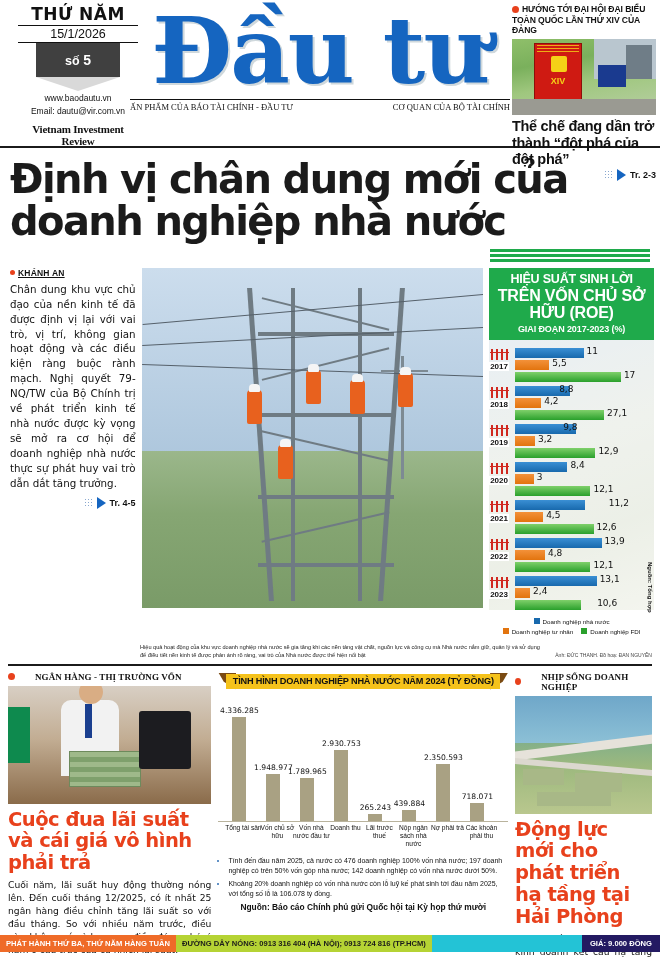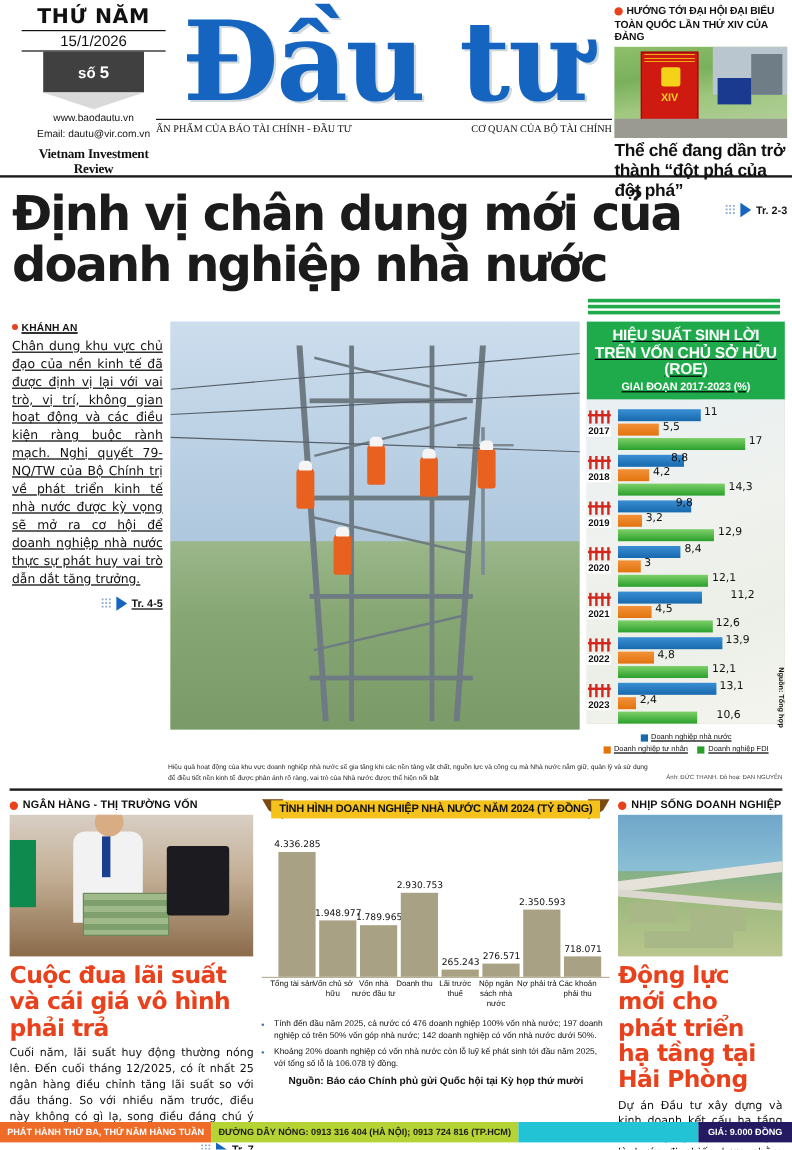--- a/index.html
+++ b/index.html
@@ -51,21 +51,21 @@
   .pg { font-size: 9px; font-weight: bold; color:#111; }
 
   
   .main-head { padding: 10px 10px 2px 10px; }
   .main-head h1 { font-family: "DejaVu Sans", sans-serif; font-size: 40px; line-height: 1.06; font-weight: bold;
                   color:#1b1b1b; letter-spacing: -1.6px; }
   .green-rule { display:flex; flex-direction:column; gap:2px; width:160px; margin:6px 0 0 auto; }
   .green-rule i { display:block; height:3px; background:#1faa4b; }
 
   
-  .lead { position: relative; display: flex; padding: 4px 6px 0 10px; gap: 6px; text-decoration: underline; }
+  .lead { position: relative; display: flex; padding: 4px 6px 0 10px; gap: 6px; }
   .lead-col { width: 128px; }
   .byline { font-size: 8.5px; font-weight: bold; color:#111; text-decoration: underline; letter-spacing:.2px; }
   .byline .dot { display:inline-block;width:5px;height:5px;border-radius:50%;background:#e8411c;margin-right:3px;vertical-align:1px;text-decoration:none;}
   .lead-body { font-size: 10.3px; line-height: 1.45; text-align: justify; color:#111; margin-top: 4px; font-family:"DejaVu Sans",sans-serif;}
   .lead-foot { display:flex; justify-content:flex-end; align-items:center; gap:4px; margin-top: 6px; }
 
   .photo { width: 348px; height: 340px; position: relative; overflow:hidden;
            background: linear-gradient(180deg,#cfe0ef 0%, #bcd2e6 30%, #a9c4a0 58%, #8fae7c 100%); }
   .photo .sky { position:absolute; inset:0 0 45% 0; background:linear-gradient(180deg,#ccdded,#aec7dd);}
   .photo .ground { position:absolute; left:0; right:0; bottom:0; height:46%;
@@ -76,21 +76,21 @@
   .photo .worker { position:absolute; width:15px; height:34px; background:#e8611e; border-radius:4px 4px 2px 2px;}
   .photo .worker::after{content:'';position:absolute;left:2px;top:-6px;width:11px;height:8px;background:#f5f5f5;border-radius:4px 4px 1px 1px;}
   .photo .far-tower{position:absolute;background:#7d8a93;}
 
   
   .roe { width: 168px; position: relative; }
   .roe-banner { background:#1faa4b; color:#fff; text-align:center; padding:5px 4px 6px; position:relative;}
   .roe-banner::after{content:'';position:absolute;left:50%;transform:translateX(-50%);bottom:-9px;
       width:0;height:0;border-left:12px solid transparent;border-right:12px solid transparent;border-top:9px solid #1faa4b;}
   .roe-t1{font-size:12.5px;font-weight:bold;line-height:1.1;letter-spacing:-.2px;}
-  .roe-t2{font-size:13px;font-weight:bold;line-height:1.1;letter-spacing:-.2px;}
+  .roe-t2{font-size:16px;font-weight:bold;line-height:1.1;letter-spacing:-.2px;}
   .roe-t3{font-size:9px;font-weight:bold;margin-top:2px;letter-spacing:-.1px;}
   .roe-plot{position:relative; padding:8px 0 0 0; background:
       linear-gradient(180deg,rgba(255,255,255,.78),rgba(255,255,255,.78)),
       linear-gradient(160deg,#9ab6c9 0%,#b7c4ae 40%,#a8b892 70%,#cbd2b4 100%);}
   .grp{position:relative; margin-bottom:4px; padding-left:26px;}
   .yr{position:absolute; left:0; top:14px; font-size:8px; font-weight:bold; color:#111; background:#fff; padding:0 1px;}
   .pylon{position:absolute;left:0;top:1px;width:24px;height:11px;}
   .pylon i{position:absolute;background:#d0281f;}
   .bar{height:10px; margin-bottom:2px; position:relative;}
   .bar .fill{height:100%;}
@@ -105,21 +105,21 @@
 
   
   .cap{font-size:5.6px;color:#222;line-height:1.5;padding:4px 8px 0 140px; display:flex; justify-content:space-between; gap:8px;}
   .cap .credit{white-space:nowrap; font-size:5px; color:#444; align-self:flex-end;}
 
   .hr-thick{border-top:2px solid #1b1b1b; margin:4px 8px 0;}
 
   
   .bottom{display:flex; padding:6px 8px 0; gap:7px;}
   .col-a{width:205px;} .col-b{width:292px; position:relative;} .col-c{width:138px;}
-  .sec-kicker{font-size:9px;font-weight:bold;color:#111;letter-spacing:.1px;display:flex;align-items:flex-end;gap:4px;}
+  .sec-kicker{font-size:9px;font-weight:bold;color:#111;letter-spacing:.1px;display:flex;align-items:center;gap:20px;font-family:Liberation Serif, serif;}
   .sec-kicker .dot{width:7px;height:7px;border-radius:50%;background:#e8411c;display:inline-block;}
   .thumb{height:118px;margin-top:4px;position:relative;overflow:hidden;}
   .thumb-bank{background:linear-gradient(180deg,#d8cfc4 0%,#c2ad93 45%,#8a6b4a 100%);}
   .thumb-bank .man{position:absolute;left:26%;top:12%;width:58px;height:76px;background:#f2f2f2;border-radius:10px 10px 0 0;}
   .thumb-bank .man::before{content:'';position:absolute;left:18px;top:-20px;width:24px;height:24px;border-radius:50%;background:#d9ad84;}
   .thumb-bank .tie{position:absolute;left:24px;top:4px;width:7px;height:34px;background:#1b3f8f;}
   .thumb-bank .cash{position:absolute;left:30%;bottom:14%;width:72px;height:36px;background:repeating-linear-gradient(180deg,#9fb98a 0 5px,#7fa06c 5px 10px);border:1px solid #6d8a5c;}
   .thumb-bank .mon{position:absolute;right:10%;top:22%;width:52px;height:58px;background:#1c1c20;border-radius:3px;}
   .thumb-bank .grn{position:absolute;left:0;top:18%;width:22px;height:56px;background:#0e8a4e;}
   .thumb-port{background:linear-gradient(180deg,#8bbad6 0%,#7fae8a 35%,#9db97e 60%,#b9c78e 100%);}
@@ -134,21 +134,21 @@
   .dek-foot{display:flex;justify-content:flex-end;align-items:center;gap:4px;margin-top:2px;}
 
   
   .mid-banner{position:relative;height:17px;margin-top:1px;}
   .mid-banner .rib{position:absolute;left:8px;right:8px;top:1px;height:15px;background:#f5c21b;color:#111;
       font-size:9.2px;font-weight:bold;display:flex;align-items:center;justify-content:center;letter-spacing:-.2px;}
   .mid-banner .tailL,.mid-banner .tailR{position:absolute;top:0;width:18px;height:17px;background:#7a4a12;}
   .mid-banner .tailL{left:0;clip-path:polygon(0 0,100% 0,100% 100%,30% 55%);}
   .mid-banner .tailR{right:0;clip-path:polygon(0 0,100% 0,70% 55%,0 100%);}
   .mid-chart{position:relative;height:126px;margin-top:6px;border-bottom:1px solid #b9b39d;}
-  .mcol{position:absolute;bottom:0;width:31px;background:#a9a183;}
+  .mcol{position:absolute;bottom:0;width:14px;background:#a9a183;}
   .mlab{position:absolute;bottom:100%;left:50%;transform:translateX(-50%);font-size:7.6px;color:#111;white-space:nowrap;margin-bottom:2px;font-family:"DejaVu Sans",sans-serif;}
   .mcat{position:absolute;top:128px;font-size:6.6px;text-align:center;color:#111;line-height:1.25;width:40px;}
   .bullets{margin-top:34px;font-size:7px;line-height:1.5;color:#111;}
   .bullets li{margin-left:10px;margin-bottom:2px;}
   .bullets li::marker{color:#2f6fb5;}
   .mid-src{font-size:8.4px;font-weight:bold;text-align:center;margin-top:2px;color:#111;}
 
   
   .footer{position:absolute;left:0;bottom:6px;width:660px;height:17px;display:flex;font-size:7.6px;font-weight:bold;color:#fff;align-items:center;}
   .f1{background:#ef6b28;padding:0 6px;display:flex;align-items:center;height:100%;}
@@ -301,21 +301,21 @@
             <div class="bar b1">
               <div class="fill" style="width: 54.7556px;"></div>
               <span class="bv" style="left: 44px;">8,8</span>
             </div>
             <div class="bar b2">
               <div class="fill" style="width: 26.1333px;"></div>
               <span class="bv" style="left: 29.1333px;">4,2</span>
             </div>
             <div class="bar b3">
               <div class="fill" style="width: 88.9778px;"></div>
-              <span class="bv" style="left: 91.9778px;">14,3</span>
+              <span class="bv" style="left: 91.9778px;">27,1</span>
             </div>
           </div>
           <div class="grp">
             <div class="pylon">
               <i style="left:2px;top:0;width:1.5px;height:11px"></i>
               <i style="left:7px;top:0;width:1.5px;height:11px"></i>
               <i style="left:12px;top:0;width:1.5px;height:11px"></i>
               <i style="left:17px;top:0;width:1.5px;height:11px"></i>
               <i style="left:1px;top:3px;width:19px;height:1.5px"></i>
             </div>
@@ -492,21 +492,21 @@
           <div class="mcat" style="left: 73px;">Vốn nhà nước đầu tư</div>
           <div class="mcol" style="left: 116px; height: 70.2902px; background: rgb(169, 161, 131);">
             <span class="mlab">2.930.753</span>
           </div>
           <div class="mcat" style="left: 107px;">Doanh thu</div>
           <div class="mcol" style="left: 150px; height: 6.3615px; background: rgb(169, 161, 131);">
             <span class="mlab">265.243</span>
           </div>
           <div class="mcat" style="left: 141px;">Lãi trước thuế</div>
           <div class="mcol" style="left: 184px; height: 10.55px; background: rgb(169, 161, 131);">
-            <span class="mlab">276.571</span>
+            <span class="mlab">439.884</span>
           </div>
           <div class="mcat" style="left: 175px;">Nộp ngân sách nhà nước</div>
           <div class="mcol" style="left: 218px; height: 56.3758px; background: rgb(169, 161, 131);">
             <span class="mlab">2.350.593</span>
           </div>
           <div class="mcat" style="left: 209px;">Nợ phải trả</div>
           <div class="mcol" style="left: 252px; height: 17.222px; background: rgb(169, 161, 131);">
             <span class="mlab">718.071</span>
           </div>
           <div class="mcat" style="left: 243px;">Các khoản phải thu</div>

